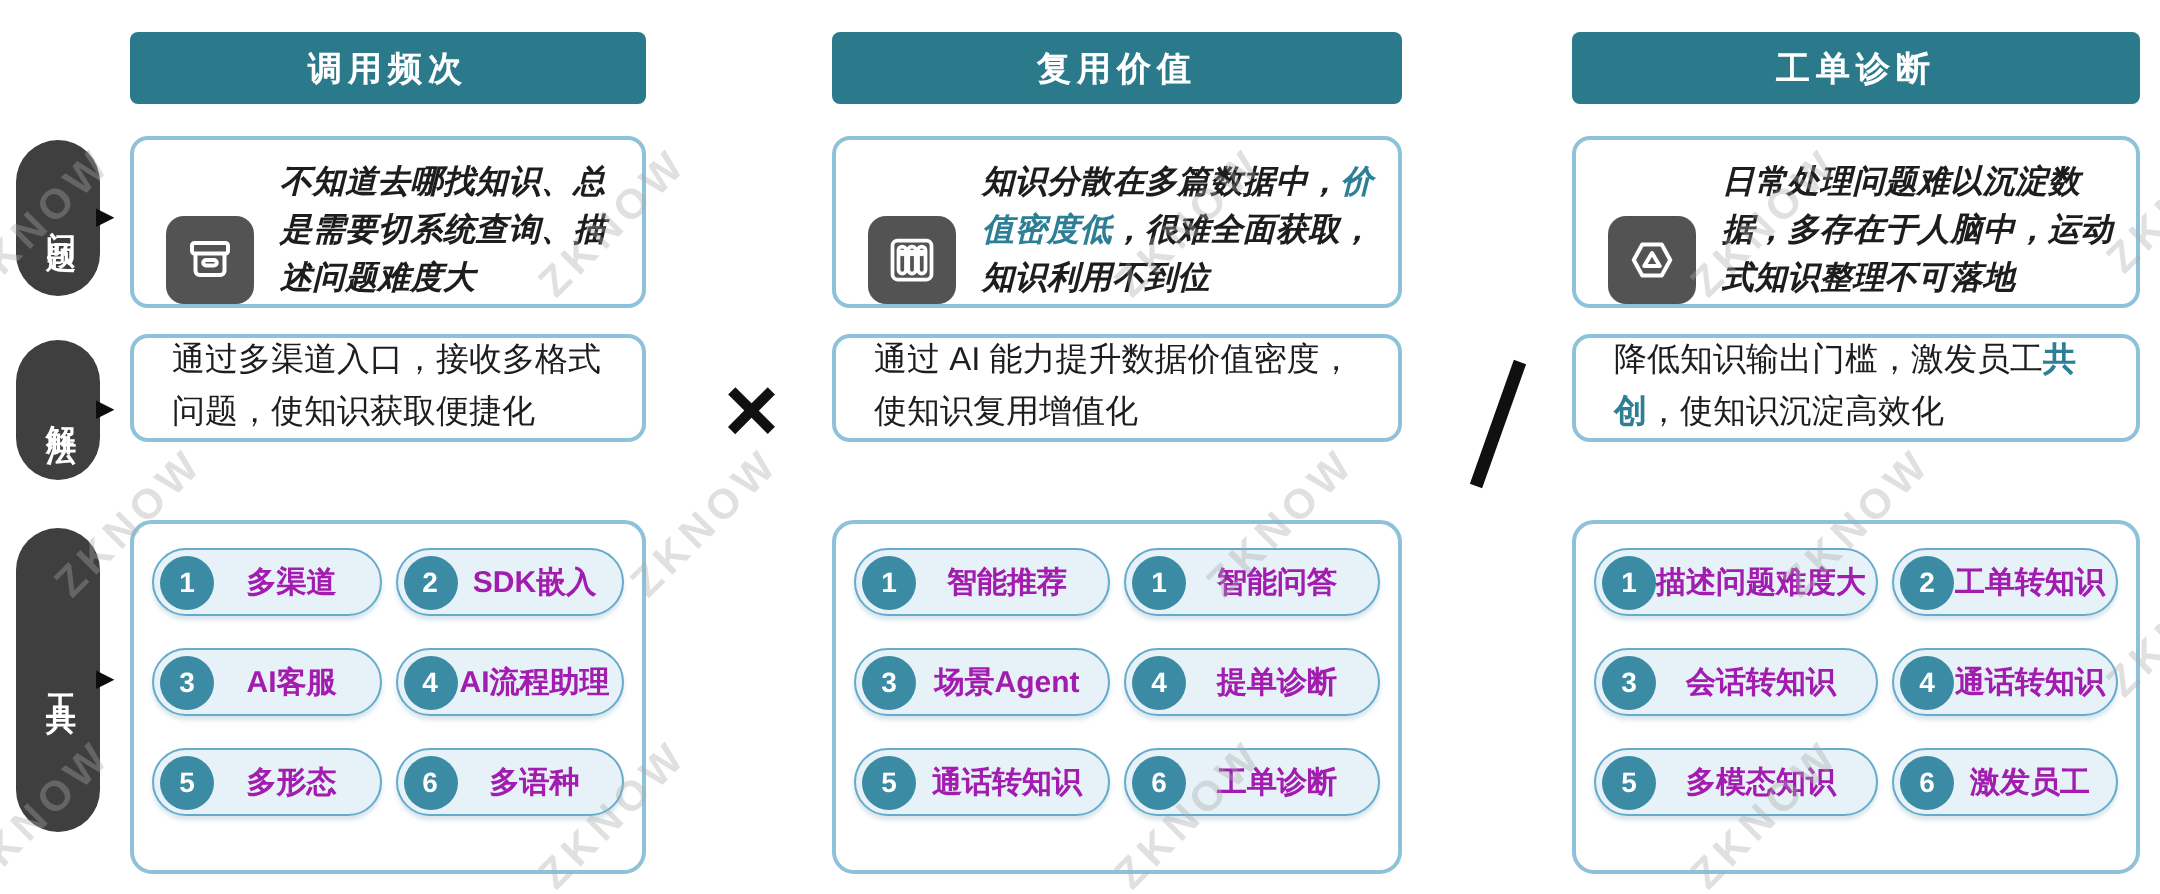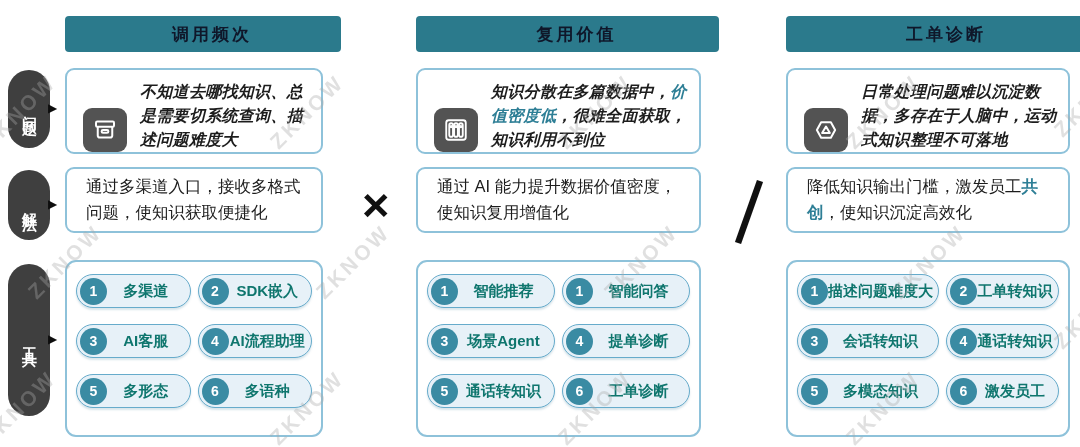--- a/index.html
+++ b/index.html
@@ -5,42 +5,42 @@
   html,body{margin:0;padding:0;background:#fff;}
   .stage{position:relative;width:1080px;height:447px;background:#ffffff;overflow:hidden;
          font-family:"Liberation Sans","DejaVu Sans",sans-serif;color:#1d1d1d;}
   
   .c0{left:65px;width:258px}
   .c1{left:416px;width:285px}
   .c2{left:786px;width:284px}
   
   .col-header{position:absolute;top:16px;height:36px;background:var(--header-bg,#2b7a8c);
               border-radius:4px;display:flex;align-items:center;justify-content:center;
-              color:#0f172a;font-size:17px;font-weight:700;letter-spacing:3px;padding-left:18px;}
+              color:#ffffff;font-size:17px;font-weight:700;letter-spacing:3px;}
   
   .card{position:absolute;background:#fff;border:2px solid var(--card-border,#8ec2da);
         border-radius:9px;box-sizing:border-box;}
   .problem-card{top:68px;height:86px;display:flex;align-items:flex-end;gap:13px;padding:0 6px 0 16px;}
   .icon-box{flex:0 0 44px;width:44px;height:44px;border-radius:9px;background:var(--icon-bg,#535353);
             display:flex;align-items:center;justify-content:center;}
   .problem-text{font-style:italic;font-weight:600;font-size:16px;line-height:1.5;letter-spacing:.3px;}
   .accent{color:var(--accent,#2e7f96);}
   .bold{font-weight:800;}
-  .solution-card{top:167px;height:66px;display:flex;align-items:center;
+  .solution-card{top:167px;height:54px;display:flex;align-items:center;
                  padding:0 12px 0 19px;font-size:16.5px;line-height:1.55;font-weight:500;}
   .tools-card{top:260px;height:177px;border-radius:11px;display:grid;
               grid-template-columns:1fr 1fr;column-gap:7px;row-gap:16px;
               padding:12px 9px 28px;align-content:start;}
   .tool-pill{height:34px;border-radius:17px;background:var(--pill-bg,#e7f1f8);
              border:1.5px solid var(--pill-border,#66abcb);display:flex;align-items:center;
              box-sizing:border-box;padding-left:3px;box-shadow:0 2px 2px rgba(100,150,175,.25);}
   .tool-num{width:27px;height:27px;border-radius:50%;background:var(--num-bg,#3a8ba3);color:#fff;
             font-size:14px;font-weight:700;display:flex;align-items:center;justify-content:center;
             flex:0 0 27px;}
-  .tool-label{flex:1;text-align:center;font-size:15px;font-weight:700;color:#0f766e;
+  .tool-label{flex:1;text-align:center;font-size:15px;font-weight:700;color:#a21caf;
               padding-right:5px;white-space:nowrap;}
   
   .vpill{position:absolute;left:8px;width:42px;background:var(--rowpill,#3f3f3f);border-radius:21px;
          display:flex;align-items:center;justify-content:center;color:#fff;}
   .vpill span{writing-mode:vertical-rl;text-orientation:upright;font-weight:700;font-size:15px;
               letter-spacing:5px;}
   .tri{position:absolute;left:48px;font-size:12px;color:#0d0d0d;line-height:1;}
   
   .op-mul{position:absolute;left:362px;top:181px;font-size:47px;font-weight:700;color:#101010;line-height:1;}
   .op-div{position:absolute;left:732px;top:178px;}

